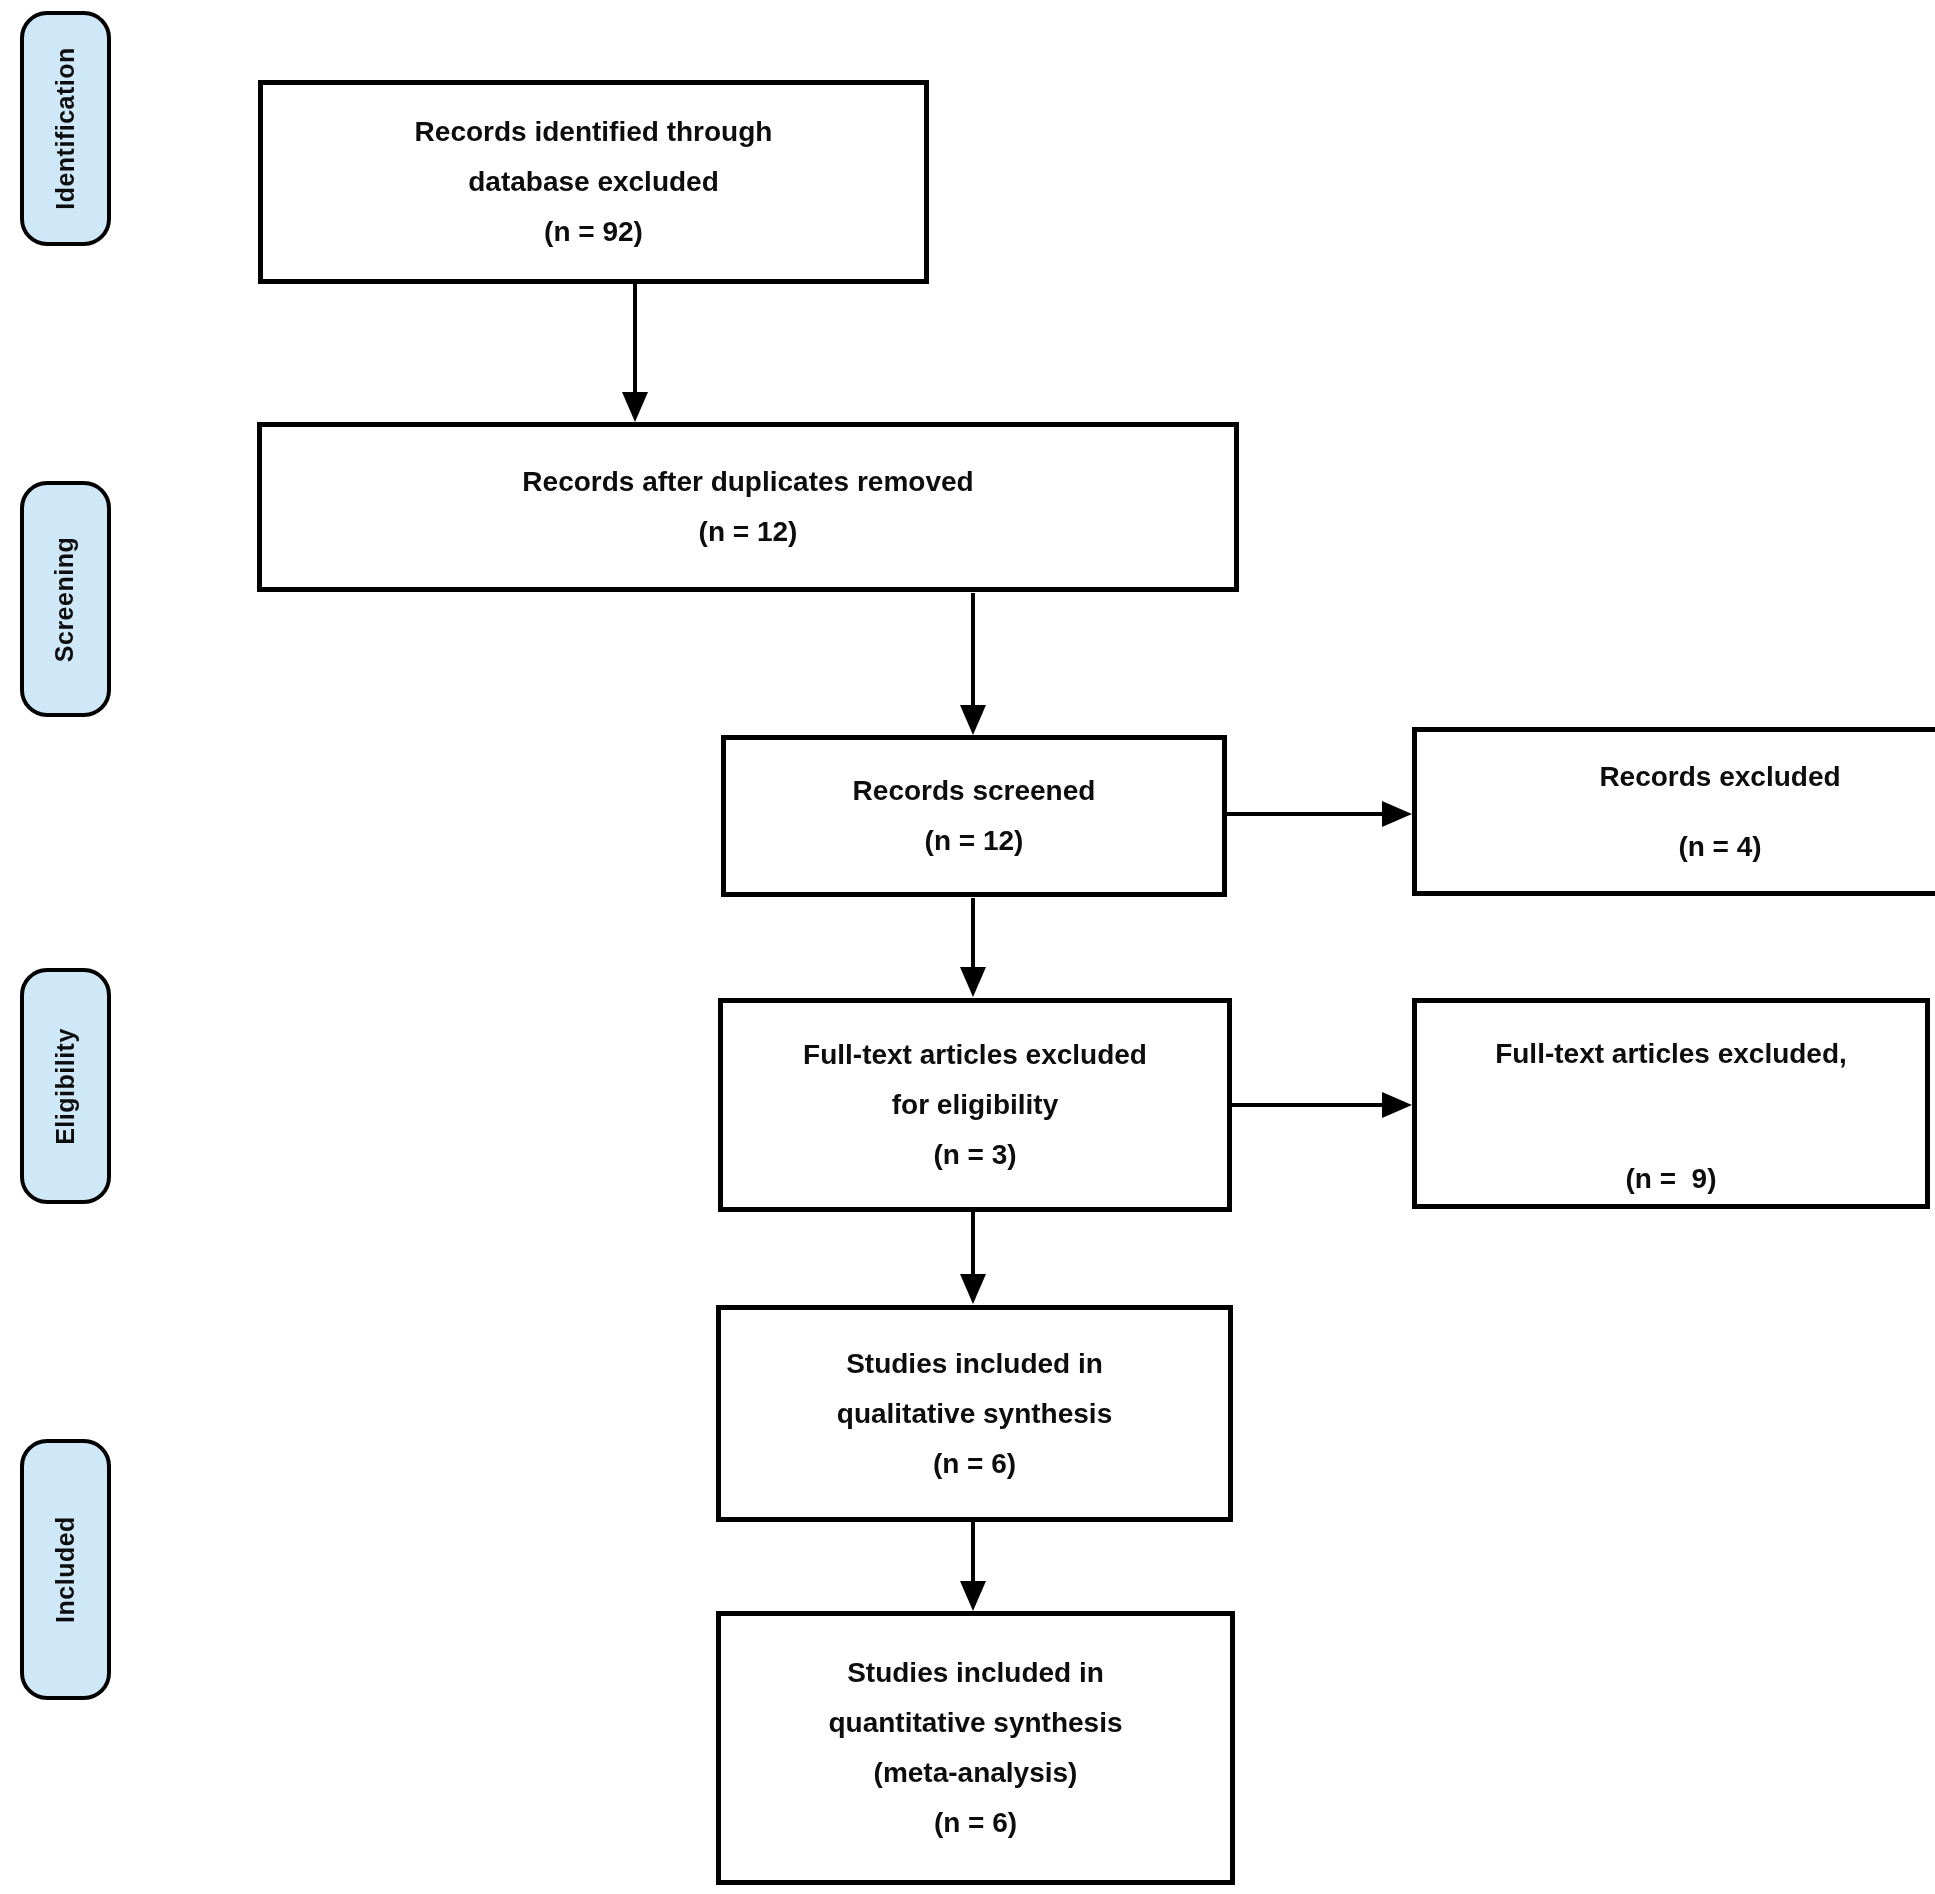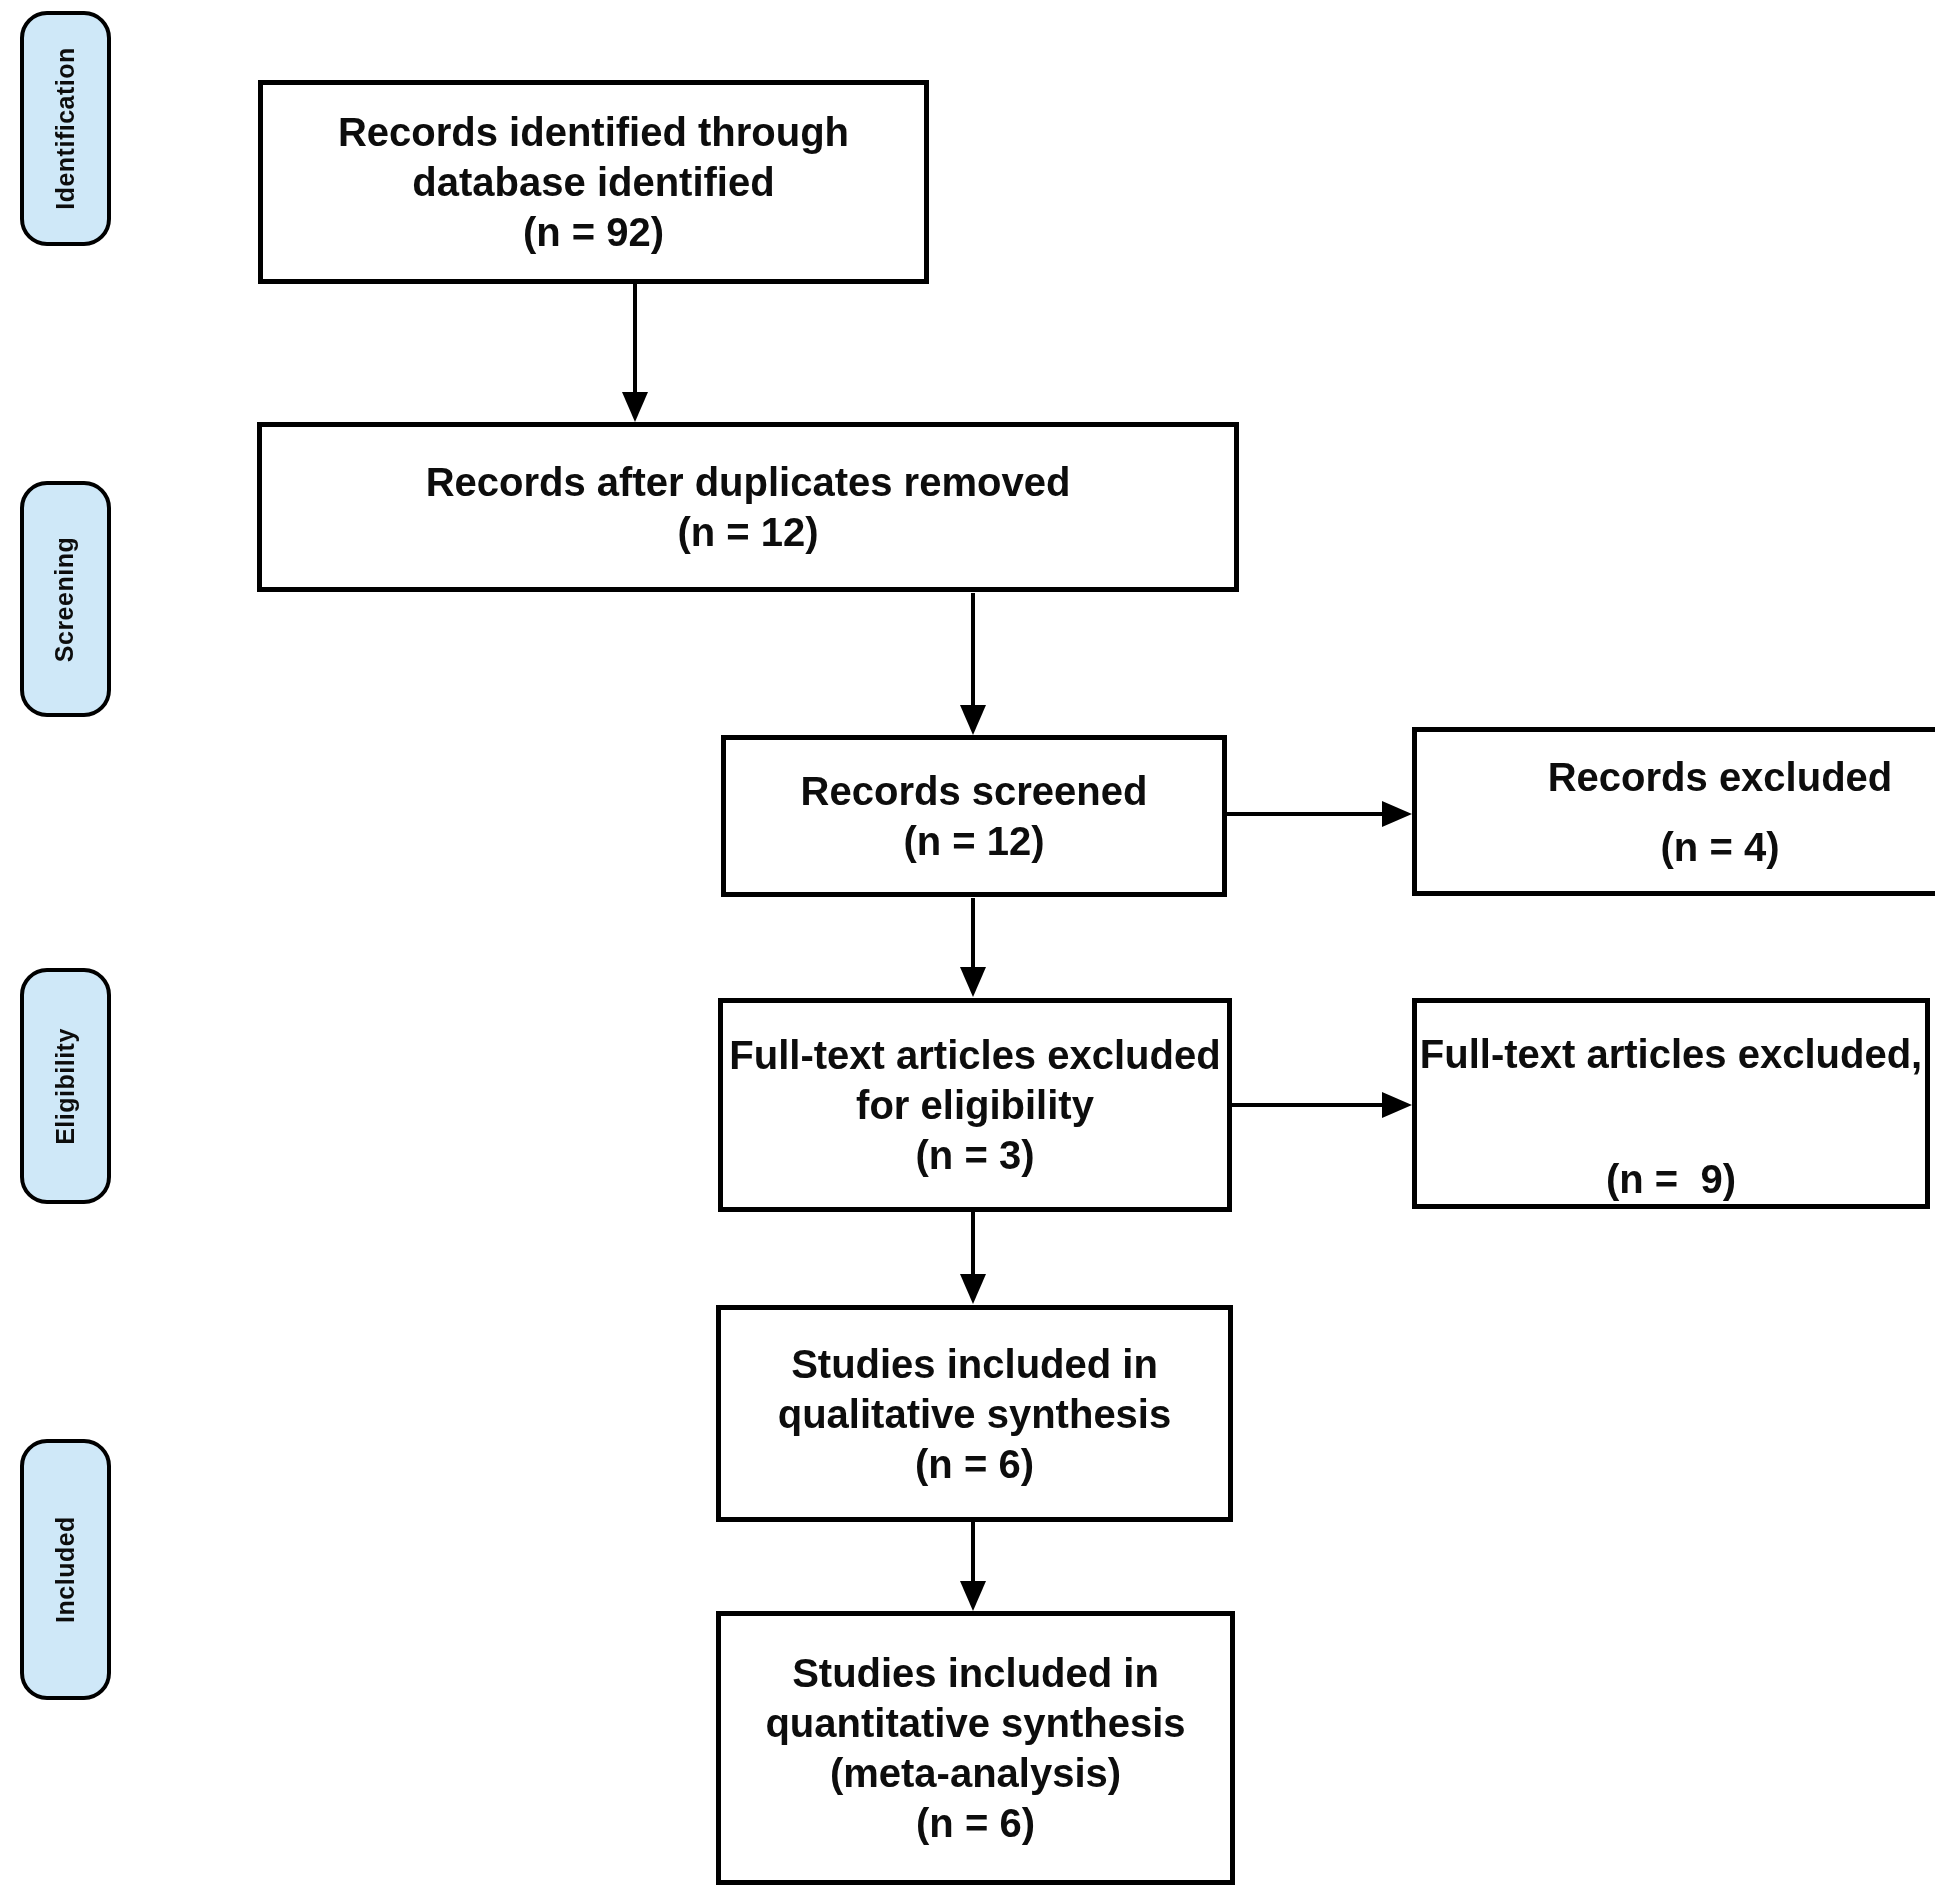--- a/index.html
+++ b/index.html
@@ -43,21 +43,21 @@
     position: absolute;
     box-sizing: border-box;
     border: 5.4px solid #000000;
     background: #ffffff;
     display: flex;
     flex-direction: column;
     align-items: center;
     justify-content: center;
     text-align: center;
     font-weight: 700;
-    font-size: 40px;
+    font-size: 28px;
     color: #0d0d0d;
   }
   .fbox .line {
     display: block;
     line-height: 50px;
     white-space: pre;
   }
   .fbox.top-aligned {
     justify-content: space-between;
     padding-top: 26px;
@@ -104,21 +104,21 @@
   </div>
   <div class="stage" style="top:968px;height:236px;">
     <span class="stage-text">Eligibility</span>
   </div>
   <div class="stage" style="top:1439px;height:261px;">
     <span class="stage-text">Included</span>
   </div>
 
   <div class="fbox" style="left:258px;top:80px;width:671px;height:204px;">
     <span class="line">Records identified through</span>
-    <span class="line">database identified</span>
+    <span class="line">database excluded</span>
     <span class="line">(n = 92)</span>
   </div>
 
   <div class="fbox" style="left:257px;top:422px;width:982px;height:170px;">
     <span class="line">Records after duplicates removed</span>
     <span class="line">(n = 12)</span>
   </div>
 
   <div class="fbox" style="left:721px;top:735px;width:506px;height:162px;justify-content:center;">
     <span class="line">Records screened</span>

